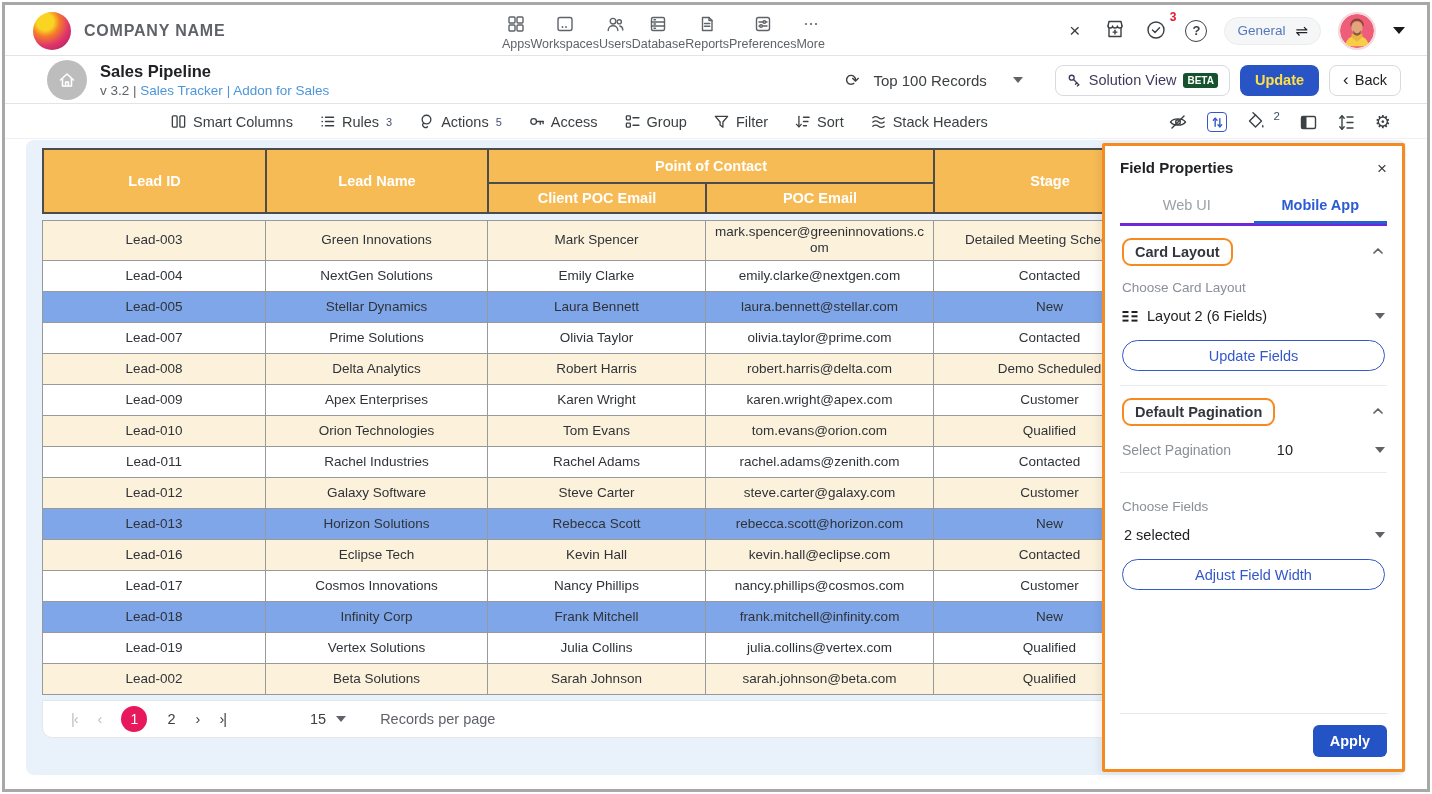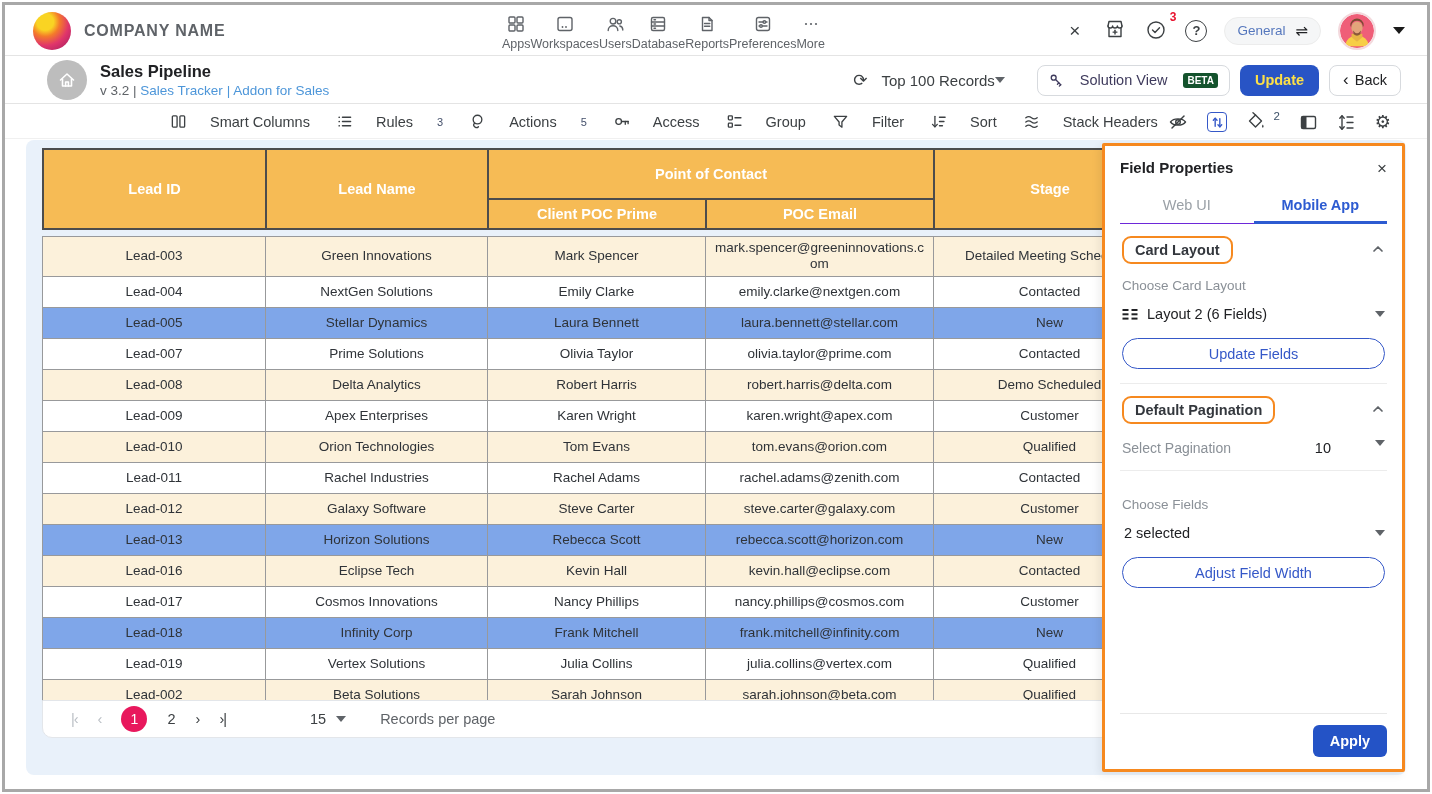--- a/index.html
+++ b/index.html
@@ -43,53 +43,53 @@
   .subheader { position:absolute; top:57px; left:5px; right:5px; height:47px; background:#fff;
                border-bottom:1px solid #e4e4e4; display:flex; align-items:center; padding-left:42px; }
   .home-circle { width:40px; height:40px; border-radius:50%; background:#bdbdbd; display:flex;
                  align-items:center; justify-content:center; }
   .title-block { margin-left:13px; }
   .page-title { font-size:16.5px; font-weight:700; color:#202124; }
   .page-sub { font-size:13.5px; margin-top:2px; color:#5f6368; }
   .page-sub .lnk { color:#4d96d9; cursor:pointer; }
   .sub-actions { margin-left:auto; margin-right:26px; display:flex; align-items:center; gap:10px; }
   .refresh { font-size:17px; color:#3c4043; cursor:pointer; margin-right:4px; }
-  .records-sel { display:flex; align-items:center; font-size:15px; color:#3c4043; cursor:pointer; margin-right:22px; }
+  .records-sel { display:flex; align-items:center; gap:26px; font-size:15px; color:#3c4043; cursor:pointer; margin-right:22px; }
   .tri { width:0; height:0; border-left:5px solid transparent; border-right:5px solid transparent;
          border-top:6px solid #5f6368; }
-  .btn-outline { display:flex; align-items:center; gap:16px; border:1.5px solid #d7dade; border-radius:8px;
+  .btn-outline { display:flex; align-items:center; gap:7px; border:1.5px solid #d7dade; border-radius:8px;
                  background:#fff; height:31px; padding:0 11px; font-size:14.5px; color:#3e3a5c; cursor:pointer; }
   .beta { background:#14532d; color:#fff; font-size:10px; font-weight:700; padding:2px 4px; border-radius:3px; }
   .btn-primary { background:#2854C5; color:#fde047; border:none; border-radius:8px; height:31px; padding:0 15px;
                  font-size:14.5px; font-weight:600; cursor:pointer; }
   .btn-back { display:flex; align-items:center; gap:6px; border:1.5px solid #d7dade; border-radius:8px;
               background:#fff; height:31px; padding:0 13px; font-size:14.5px; color:#202124; cursor:pointer; }
   .btn-back .chev { font-size:17px; }
 
   
   .toolbar { position:absolute; top:105px; left:5px; right:5px; height:34px; background:#fff;
              display:flex; align-items:center; padding-left:165px; gap:26px; border-bottom:1px solid #f0f0f0; }
-  .tb-item { display:flex; align-items:center; gap:23px; font-size:14.5px; color:#3c4043; cursor:pointer; white-space:nowrap; }
+  .tb-item { display:flex; align-items:center; gap:6px; font-size:14.5px; color:#3c4043; cursor:pointer; white-space:nowrap; }
   .tb-item svg { stroke:#3c4043; fill:none; stroke-width:1.4; stroke-linecap:round; stroke-linejoin:round; }
   .sup { font-size:11px; color:#44506b; vertical-align:super; margin-left:1px; }
   .tb-right { position:absolute; right:36px; top:0; height:34px; display:flex; align-items:center; gap:19px; }
   .tb-right .icon-btn { cursor:pointer; display:flex; align-items:center; }
   .swap-box { width:20px; height:20px; border:1.5px solid #3558C8; border-radius:4px; display:flex;
               align-items:center; justify-content:center; }
   .gear { font-size:18px; color:#3c4043; }
   .sup2 { font-size:11.5px; color:#3c5067; margin-left:-12px; margin-top:-12px; }
 
   
   .content { position:absolute; top:140px; left:26px; right:26px; height:635px; background:#E9F1FA; border-radius:8px; }
   .grid-wrap { position:absolute; left:16px; top:8px; }
   table { border-collapse:collapse; table-layout:fixed; width:1123px; background:transparent; }
   col.c1{width:223px} col.c2{width:222px} col.c3{width:218px} col.c4{width:228px} col.c5{width:232px}
   .grid-header th { background:#F6BB55; color:#fff; font-size:14.5px; font-weight:700;
                     border:2px solid #4c4c4c; text-align:center; }
-  .grid-header tr.hrow1 th { height:50px; }
+  .grid-header tr.hrow1 th { height:34px; }
   .grid-header tr.hrow2 th { height:30px; }
   .grid-header th.tall { height:64px; }
   .grid-body { margin-top:6px; }
   .grid-body td { border:1px solid #98999b; font-size:13.5px; color:#2f3338; text-align:center;
                   height:31px; padding:3px 6px; line-height:1.22; background:#fff; }
   tr.row-cream td { background:#FCF1DB; }
   tr.row-white td { background:#ffffff; }
   tr.row-blue  td { background:#7FA6E9; }
   td.email-cell { word-break:break-all; }
 
@@ -104,38 +104,38 @@
   .pg-size { display:flex; align-items:center; gap:10px; margin-left:64px; cursor:pointer; }
   .pg-label { color:#5f6368; margin-left:14px; }
 
   
   .panel { position:absolute; top:143px; left:1102px; width:303px; height:629px; background:#fff;
            border:3px solid #F6891F; border-radius:2px; z-index:40; display:flex; flex-direction:column;
            padding:13px 15px 12px; box-shadow:-3px 3px 8px rgba(0,0,0,0.07); }
   .panel-head { display:flex; align-items:flex-start; justify-content:space-between; }
   .panel-title { font-size:15px; font-weight:700; color:#202124; }
   .panel-close { font-size:17px; color:#3c4043; cursor:pointer; }
-  .tabs { display:flex; margin-top:10px; border-bottom:1px solid #6d28d9; }
+  .tabs { display:flex; margin-top:10px; border-bottom:3px solid #6d28d9; }
   .tab { flex:1; text-align:center; padding:8px 0 10px; font-size:14.5px; cursor:pointer; position:relative; }
   .tab.inactive { color:#9aa0a6; }
   .tab.active { color:#2D5BD1; font-weight:600; }
   .tab.active::after { content:""; position:absolute; left:0; right:0; bottom:-1px; height:3px; background:#2D5BD1; }
   .section { padding:12px 2px 14px; border-bottom:1px solid #ececec; }
   .sec-head { display:flex; align-items:center; justify-content:space-between; }
   .sec-chip { display:inline-block; border:2px solid #F6891F; border-radius:9px; padding:4px 11px;
               font-size:14.5px; font-weight:700; color:#33373d; }
   .chev-up svg { stroke:#5f6368; fill:none; stroke-width:1.7; stroke-linecap:round; stroke-linejoin:round; }
   .field-label { font-size:13.5px; color:#8a9097; margin-top:14px; }
   .select-row { display:flex; align-items:center; margin-top:13px; cursor:pointer; }
   .select-row .sel-text { font-size:14.5px; color:#202124; margin-left:9px; }
   .select-row .tri { margin-left:auto; }
   .pill-btn { display:block; width:100%; margin-top:16px; height:31px; border:1.5px solid #3558C8;
               border-radius:17px; background:#fff; color:#3558C8; font-size:14.5px; cursor:pointer;
               font-family:"Liberation Sans",sans-serif; }
-  .inline-row { display:flex; align-items:flex-start; margin-top:16px; }
+  .inline-row { display:flex; align-items:center; margin-top:16px;gap:38px; }
   .inline-row .lbl { font-size:14px; color:#8a9097; }
   .inline-row .val { font-size:14.5px; color:#202124; margin-left:auto; margin-right:44px; }
   .panel-footer { margin-top:auto; border-top:1px solid #e8e8e8; padding-top:11px; text-align:right; }
   .apply-btn { background:#2453C6; color:#fff; border:none; border-radius:6px; padding:8px 17px;
                font-size:14.5px; font-weight:600; cursor:pointer; font-family:"Liberation Sans",sans-serif; }
 </style>
 </head>
 <body>
 
 <div class="topbar">
@@ -430,21 +430,21 @@
           <col class="c5">
         </colgroup>
       <tbody>
           <tr class="hrow1">
         <th class="tall" rowspan="2">Lead ID</th>
         <th class="tall" rowspan="2">Lead Name</th>
         <th colspan="2">Point of Contact</th>
         <th class="tall" rowspan="2">Stage</th>
       </tr>
       <tr class="hrow2">
-        <th>Client POC Prime</th>
+        <th>Client POC Email</th>
         <th>POC Email</th>
       </tr>
     </tbody>
       </table>
     <table class="grid-body">
       <colgroup>
           <col class="c1">
           <col class="c2">
           <col class="c3">
           <col class="c4">

